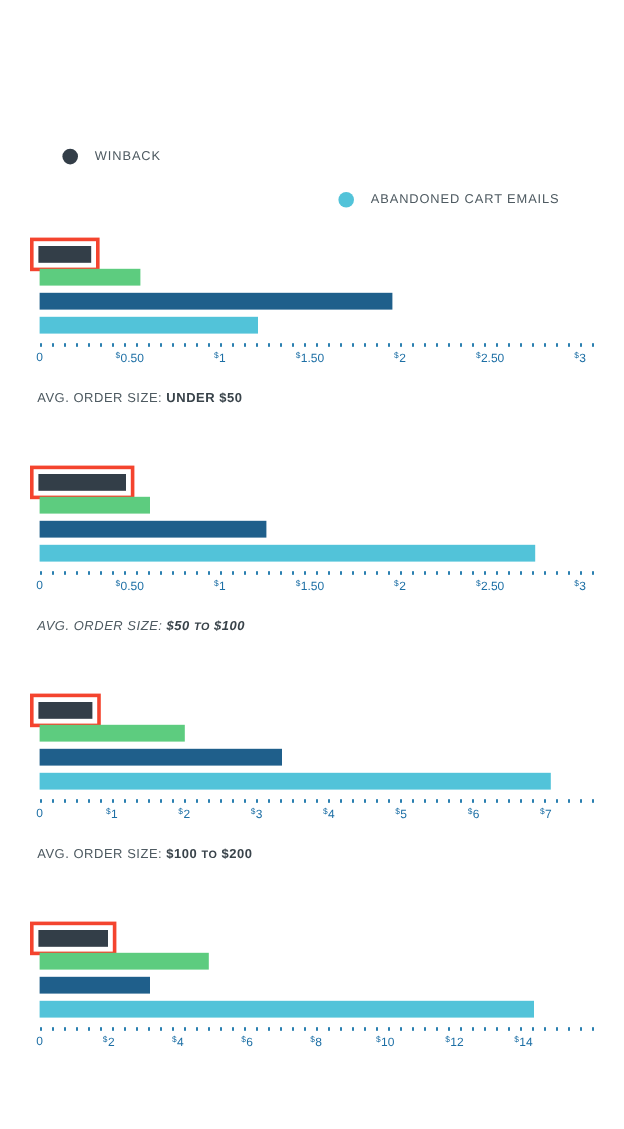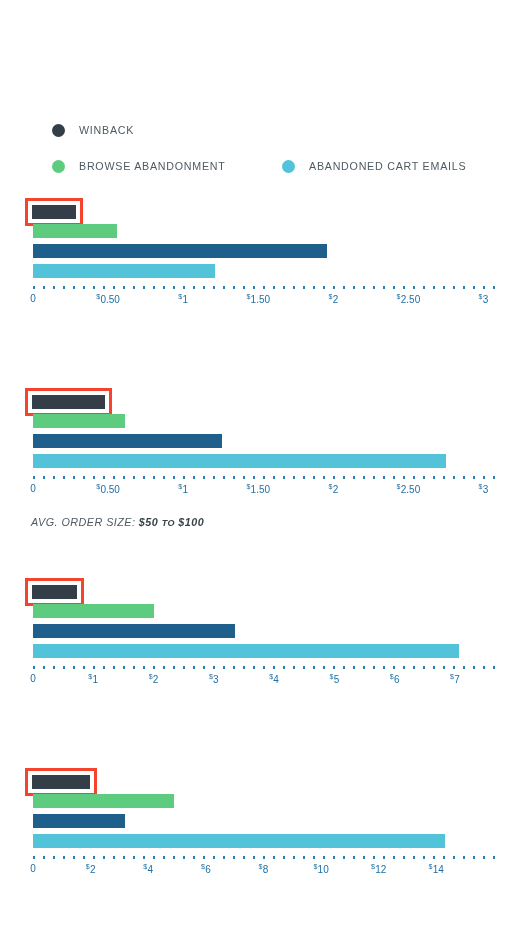--- a/index.html
+++ b/index.html
@@ -151,24 +151,20 @@
 <body>
 
 <div class="page">
 
 
   <div class="legend">
       <div class="legend-item col0 row0">
         <span class="legend-dot" style="background: rgb(51, 62, 72);"></span>
         <span class="legend-label">WINBACK</span>
       </div>
-      <div class="legend-item col0 row1">
-        <span class="legend-dot" style="background: rgb(93, 204, 127);"></span>
-        <span class="legend-label">BROWSE ABANDONMENT</span>
-      </div>
       <div class="legend-item col1 row1">
         <span class="legend-dot" style="background: rgb(82, 195, 217);"></span>
         <span class="legend-label">ABANDONED CART EMAILS</span>
       </div>
     </div>
 
   <div id="groups-host">
       <div class="group" style="top: 198px;">
         <div class="plot">
           <div class="highlight-ring" style="top: 0px; width: 58.0459px;">
@@ -187,20 +183,21 @@
         <div class="axis" style="top: 88px;">
           <div class="dotted-line"></div>
           <div class="tick-label" style="left: 0px;">0</div>
           <div class="tick-label" style="left: 75.082px;"><span class="cur">$</span>0.50</div>
           <div class="tick-label" style="left: 150.164px;"><span class="cur">$</span>1</div>
           <div class="tick-label" style="left: 225.246px;"><span class="cur">$</span>1.50</div>
           <div class="tick-label" style="left: 300.328px;"><span class="cur">$</span>2</div>
           <div class="tick-label" style="left: 375.41px;"><span class="cur">$</span>2.50</div>
           <div class="tick-label" style="left: 450.492px;"><span class="cur">$</span>3</div>
         </div>
+        <div class="caption" style="top: 128px;">AVG. ORDER SIZE: <span class="cap-strong">UNDER $50</span></div>
       </div>
       <div class="group" style="top: 388px;">
         <div class="plot">
           <div class="highlight-ring" style="top: 0px; width: 86.577px;">
             <div class="bar" title="WINBACK: 0.47" style="background: rgb(51, 62, 72);"></div>
           </div>
           <div class="bar-row r1" style="width: 91.6px;">
             <div class="bar" title="BROWSE ABANDONMENT: 0.61" style="background: rgb(93, 204, 127);"></div>
           </div>
           <div class="bar-row r2" style="width: 189.207px;">
@@ -241,20 +238,21 @@
           <div class="dotted-line"></div>
           <div class="tick-label" style="left: 0px;">0</div>
           <div class="tick-label" style="left: 60.2632px;"><span class="cur">$</span>1</div>
           <div class="tick-label" style="left: 120.526px;"><span class="cur">$</span>2</div>
           <div class="tick-label" style="left: 180.789px;"><span class="cur">$</span>3</div>
           <div class="tick-label" style="left: 241.053px;"><span class="cur">$</span>4</div>
           <div class="tick-label" style="left: 301.316px;"><span class="cur">$</span>5</div>
           <div class="tick-label" style="left: 361.579px;"><span class="cur">$</span>6</div>
           <div class="tick-label" style="left: 421.842px;"><span class="cur">$</span>7</div>
         </div>
+        <div class="caption" style="top: 128px;">AVG. ORDER SIZE: <span class="cap-strong">$100 <span class="cap-to">TO</span> $200</span></div>
       </div>
       <div class="group" style="top: 768px;">
         <div class="plot">
           <div class="highlight-ring" style="top: 0px; width: 72.1698px;">
             <div class="bar" title="WINBACK: 1.95" style="background: rgb(51, 62, 72);"></div>
           </div>
           <div class="bar-row r1" style="width: 140.569px;">
             <div class="bar" title="BROWSE ABANDONMENT: 4.88" style="background: rgb(93, 204, 127);"></div>
           </div>
           <div class="bar-row r2" style="width: 92.1761px;">

